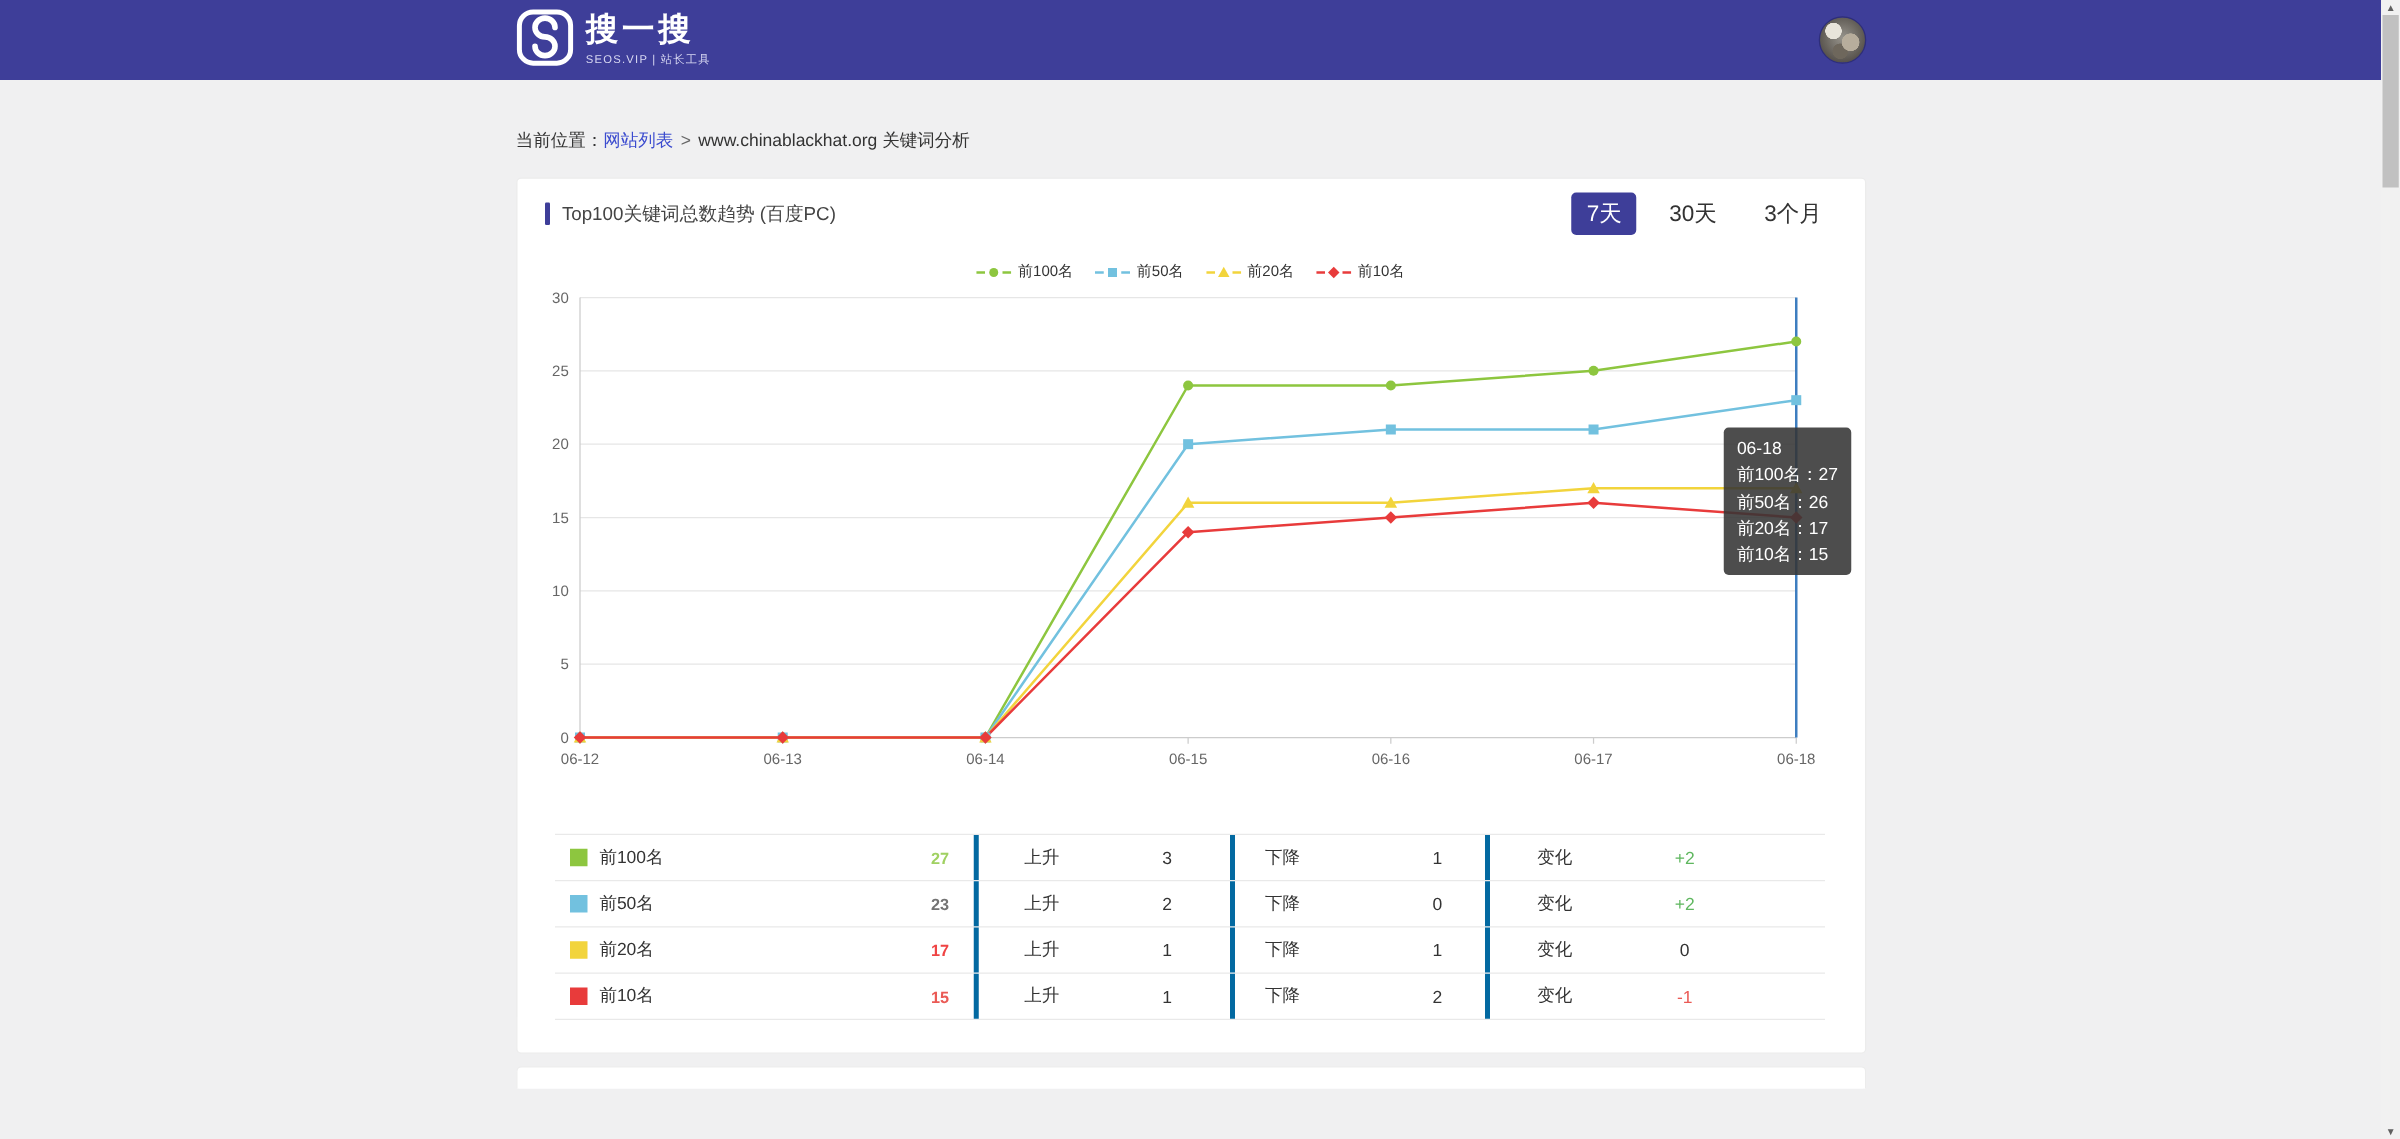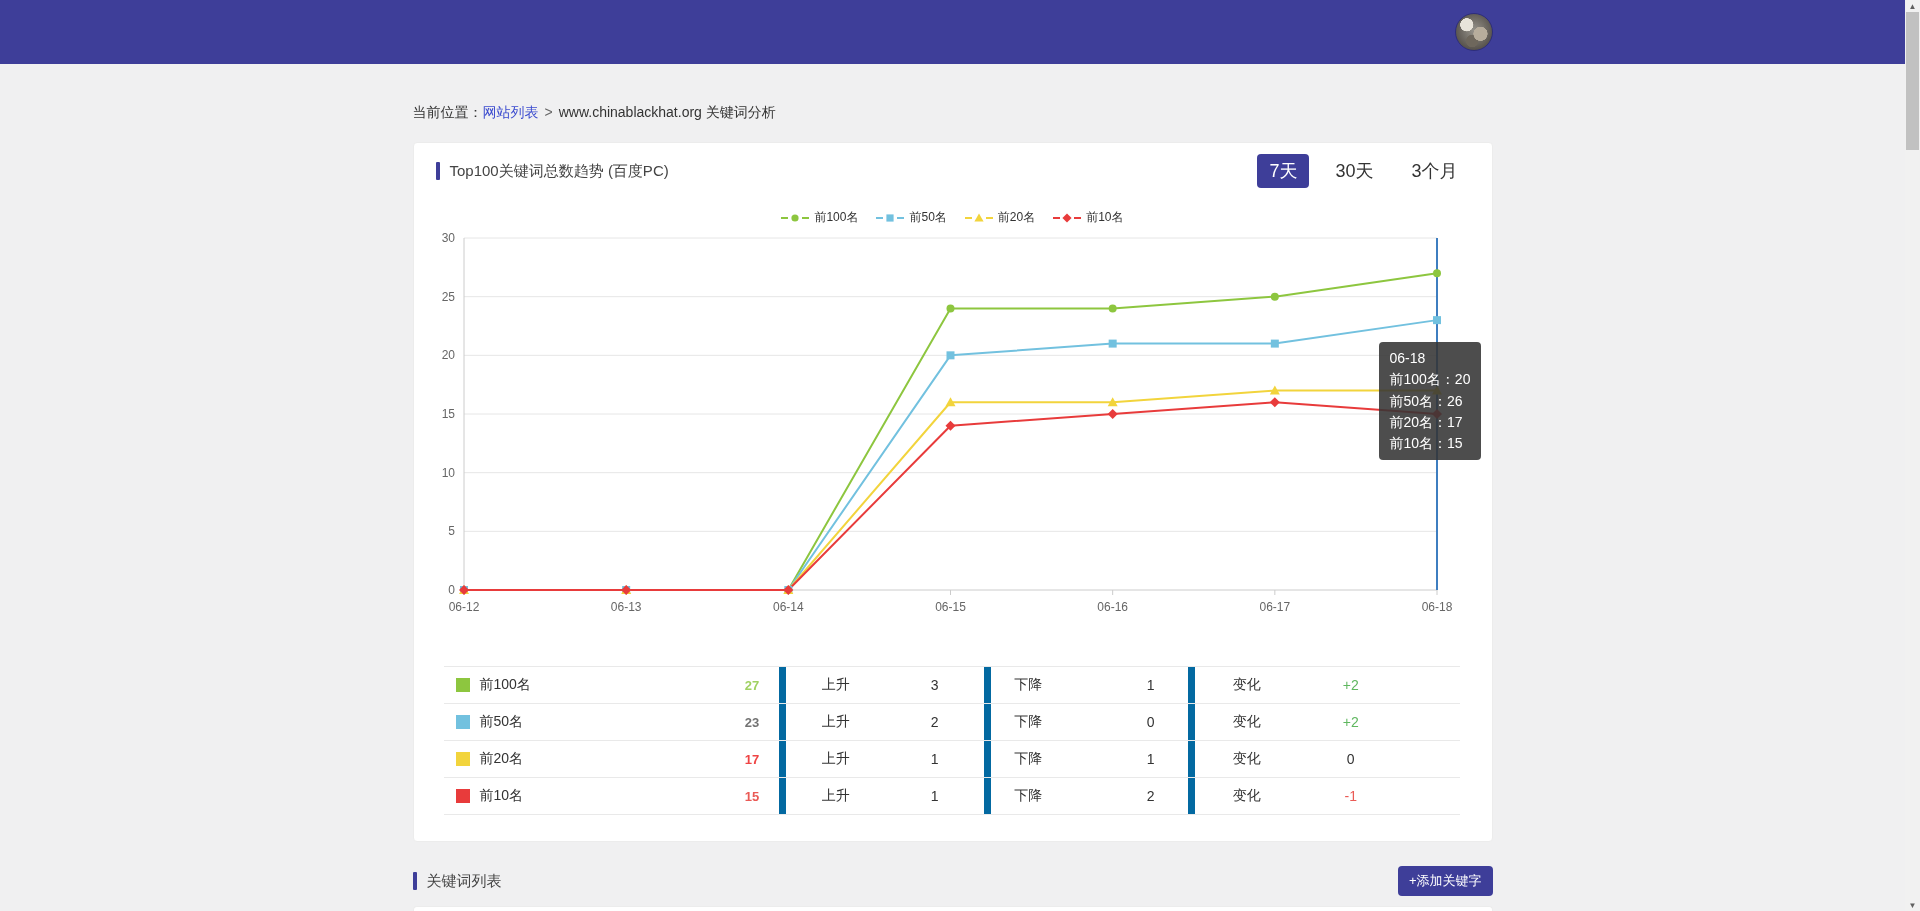--- a/index.html
+++ b/index.html
@@ -76,21 +76,21 @@
   
   .sum-table { margin: 42px 32px 0 30px; border-top: 1px solid #e9e9e9; }
   .sum-row {
     display: flex; align-items: stretch; height: 37px;
     border-bottom: 1px solid #e9e9e9; font-size: 14px; color: #333;
   }
   .cell { display: flex; align-items: center; }
   .c-name { width: 336px; padding-left: 12px; }
   .swatch { width: 14px; height: 14px; display: inline-block; margin-right: 10px; }
   .c-value { margin-left: auto; padding-right: 20px; font-size: 13px; font-weight: bold; }
-  .group { border-left: 7px solid #0369a1; }
+  .group { border-left: 4px solid #0369a1; }
   .g2 { width: 205px; } .g3 { width: 204px; gap: 48px; } .g4 { width: 272px; }
   .gcell { flex: 1; justify-content: center; display: flex; align-items: center; }
   .g4 .gcell { flex: 0 0 104px; }
   
   .section-header {
     width: 1080px; margin: 24px auto 0; display: flex; align-items: center;
   }
   .add-btn {
     margin-left: auto; background: #3e3e99; color: #fff; border: none;
     font-size: 13px; padding: 6px 11px; border-radius: 4px; cursor: pointer;
@@ -110,20 +110,32 @@
   .sb-up { top: 0; }
   .sb-down { bottom: 0; }
   .sb-thumb { position: absolute; left: 1px; top: 12px; width: 13px; height: 138px; background: #c1c1c1; cursor: pointer; }
   text { font-family: "Liberation Sans", "DejaVu Sans", sans-serif; }
 </style>
 </head>
 <body>
 
 <div class="navbar">
   <div class="navbar-inner">
+    <div class="logo">
+      <span>
+        <svg width="46" height="46" viewBox="0 0 46 46">
+          <rect x="2.5" y="2.5" width="41" height="41" rx="11" fill="none" stroke="#ffffff" stroke-width="4"></rect>
+          <path d="M31 15 a8 7.5 0 0 0 -16 0 a8 7.5 0 0 0 8 7.5 a8 7.5 0 0 1 8 7.5 a8 7.5 0 0 1 -16 0" fill="none" stroke="#ffffff" stroke-width="4.5" stroke-linecap="round"></path>
+        </svg>
+      </span>
+      <span class="logo-text">
+        <div class="cn">搜一搜</div>
+        <div class="sub">SEOS.VIP | 站长工具</div>
+      </span>
+    </div>
     <div class="avatar"></div>
   </div>
 </div>
 
 <div class="breadcrumb">
   <span>当前位置：</span><a>网站列表</a><span class="sep">&gt;</span><span>www.chinablackhat.org 关键词分析</span>
 </div>
 
 <div class="content">
   <div class="panel">
@@ -231,21 +243,21 @@
           <polygon points="50,357 55,362 50,367 45,362" fill="#e83b3b"></polygon>
           <polygon points="212.16666666666666,357 217.16666666666666,362 212.16666666666666,367 207.16666666666666,362" fill="#e83b3b"></polygon>
           <polygon points="374.3333333333333,357 379.3333333333333,362 374.3333333333333,367 369.3333333333333,362" fill="#e83b3b"></polygon>
           <polygon points="536.5,192.73333333333332 541.5,197.73333333333332 536.5,202.73333333333332 531.5,197.73333333333332" fill="#e83b3b"></polygon>
           <polygon points="698.6666666666666,181 703.6666666666666,186 698.6666666666666,191 693.6666666666666,186" fill="#e83b3b"></polygon>
           <polygon points="860.8333333333334,169.26666666666668 865.8333333333334,174.26666666666668 860.8333333333334,179.26666666666668 855.8333333333334,174.26666666666668" fill="#e83b3b"></polygon>
           <polygon points="1023,181 1028,186 1023,191 1018,186" fill="#e83b3b"></polygon>
         </svg>
       <div class="tooltip" id="chart-tooltip" style="left: 965px; top: 133px;">
           <div>06-18</div>
-          <div>前100名：20</div>
+          <div>前100名：27</div>
           <div>前50名：26</div>
           <div>前20名：17</div>
           <div>前10名：15</div>
         </div>
     </div>
 
     <div class="sum-table" id="sum-table">
         <div class="sum-row">
           <div class="cell c-name">
             <span class="swatch" style="background:#8dc63f"></span>
@@ -318,25 +330,20 @@
             <span class="gcell">2</span>
           </div>
           <div class="cell group g4">
             <span class="gcell">变化</span>
             <span class="gcell" style="color:#ea5a55">-1</span>
           </div>
         </div>
       </div>
   </div>
 
-  <div class="section-header">
-    <span class="title-bar"></span>
-    <span class="panel-title">关键词列表</span>
-    <button class="add-btn">+添加关键字</button>
-  </div>
   <div class="bottom-panel"></div>
 </div>
 
 <div class="scrollbar">
   <div class="sb-arrow sb-up">▲</div>
   <div class="sb-thumb"></div>
   <div class="sb-arrow sb-down">▼</div>
 </div>
 
 </body></html>

